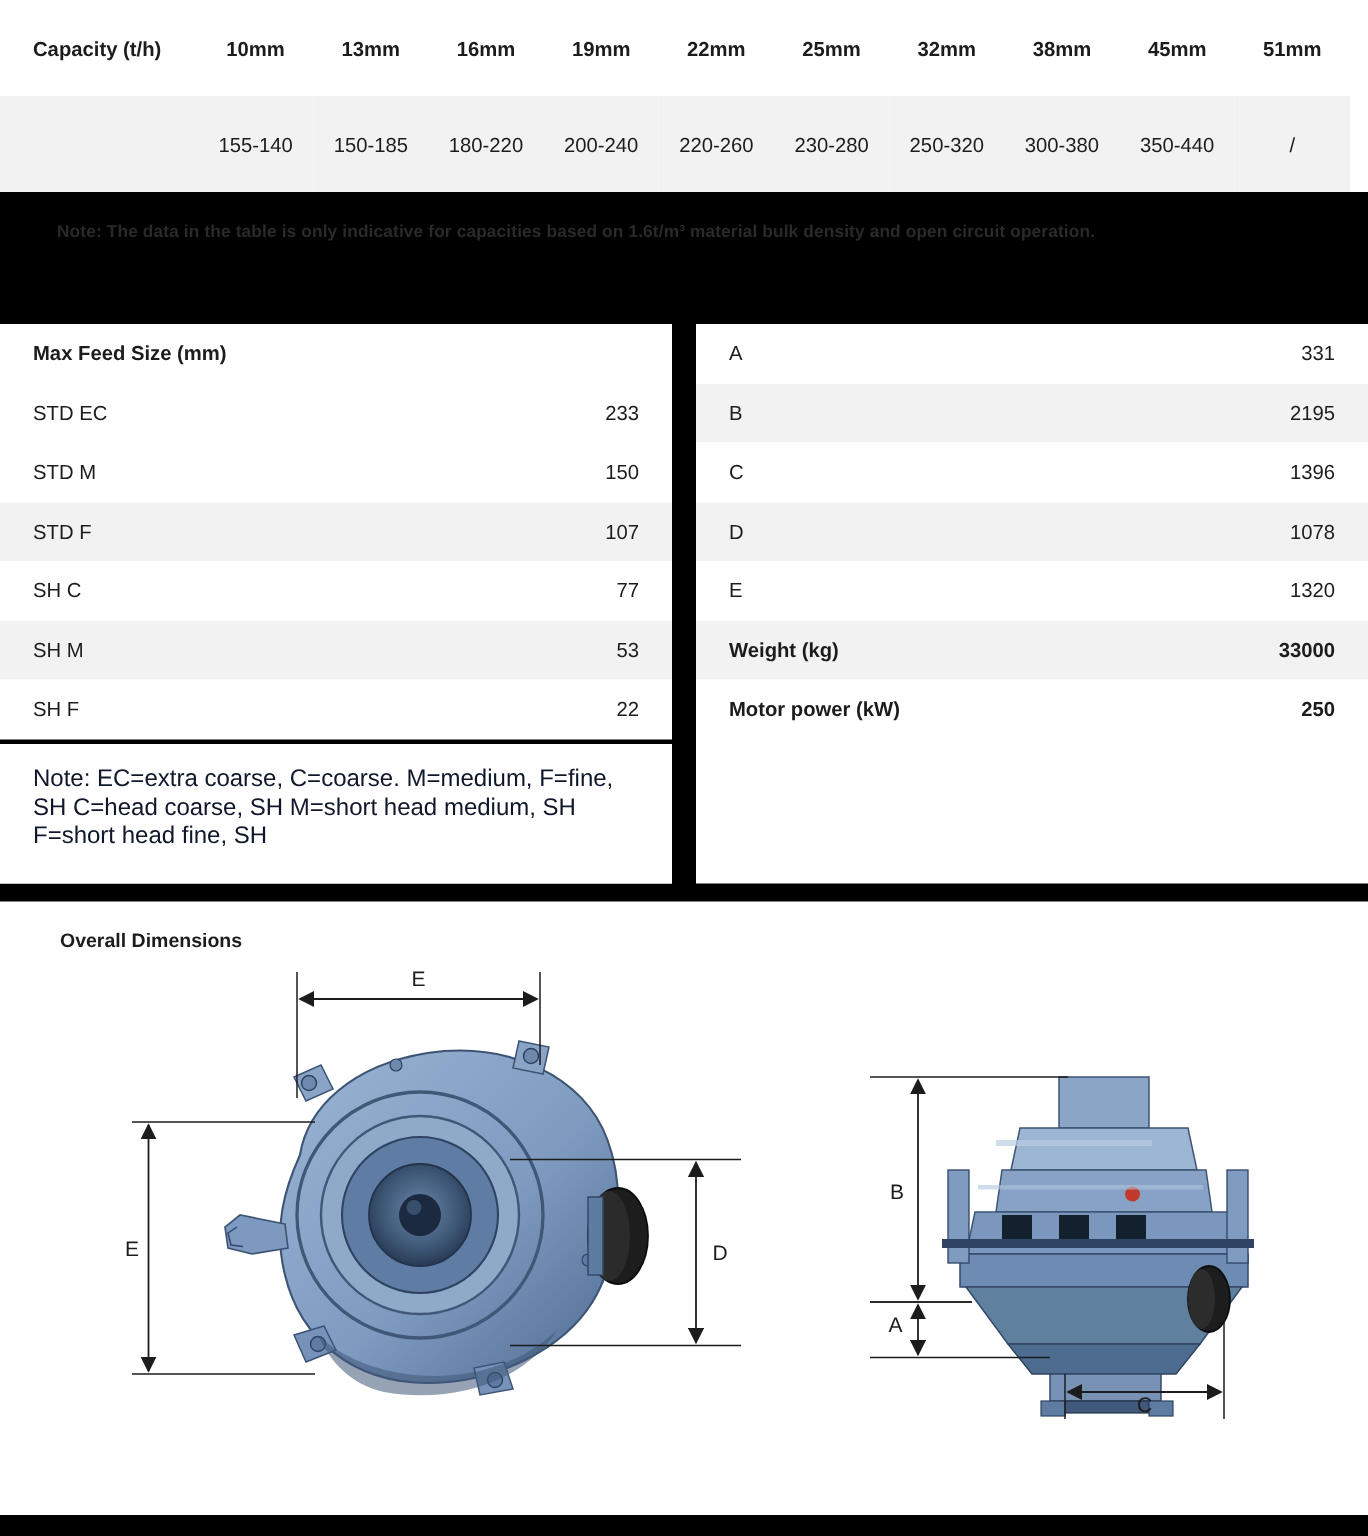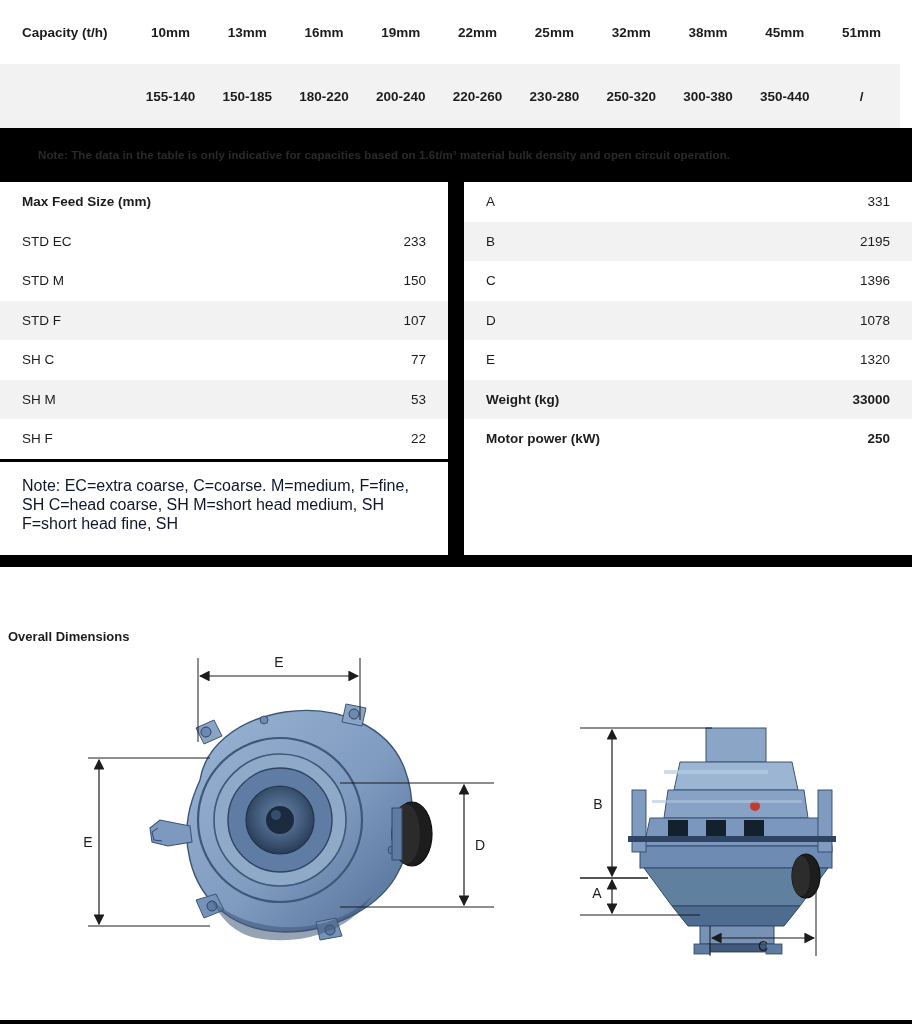--- a/index.html
+++ b/index.html
@@ -28,21 +28,21 @@
     border-radius: 27px;
   }
   table.capacity th,
   table.capacity td {
     font-size: 13.5px;
     color: #1c1c1c;
     text-align: center;
     padding: 0;
     height: 64px;
     vertical-align: middle;
-    font-weight: bold;
+    font-weight: normal;
   }
   table.capacity tr.head-row {
     background: #ffffff;
   }
   table.capacity tr.head-row th {
     font-weight: bold;
   }
   table.capacity tr.val-row {
     background: #f2f2f2;
   }
@@ -67,20 +67,21 @@
     color: #2a2a2a;
     letter-spacing: 0.1px;
   }
 
   
   .panels {
     display: flex;
     gap: 16px;
     padding: 0;
     background: #000000;
+    margin-top: 34px;
   }
   .panel {
     background: #ffffff;
     width: 448px;
   }
   .panel .spec-table {
     width: 100%;
     border-collapse: collapse;
     table-layout: fixed;
   }
@@ -117,23 +118,22 @@
   
   .dims-section {
     background: #ffffff;
     padding: 18px 0 10px 0;
     margin-top: 12px;
   }
   .dims-title {
     font-size: 13px;
     font-weight: bold;
     color: #1c1c1c;
-    padding-left: 8px;
+    padding-left: 40px;
     margin-bottom: 6px;
-    margin-top: 44px;
   }
   .figure-area {
     position: relative;
     width: 912px;
     height: 360px;
   }
   svg.figure { display: block; }
   .dimlabel {
     font-size: 14px;
     fill: #1c1c1c;

